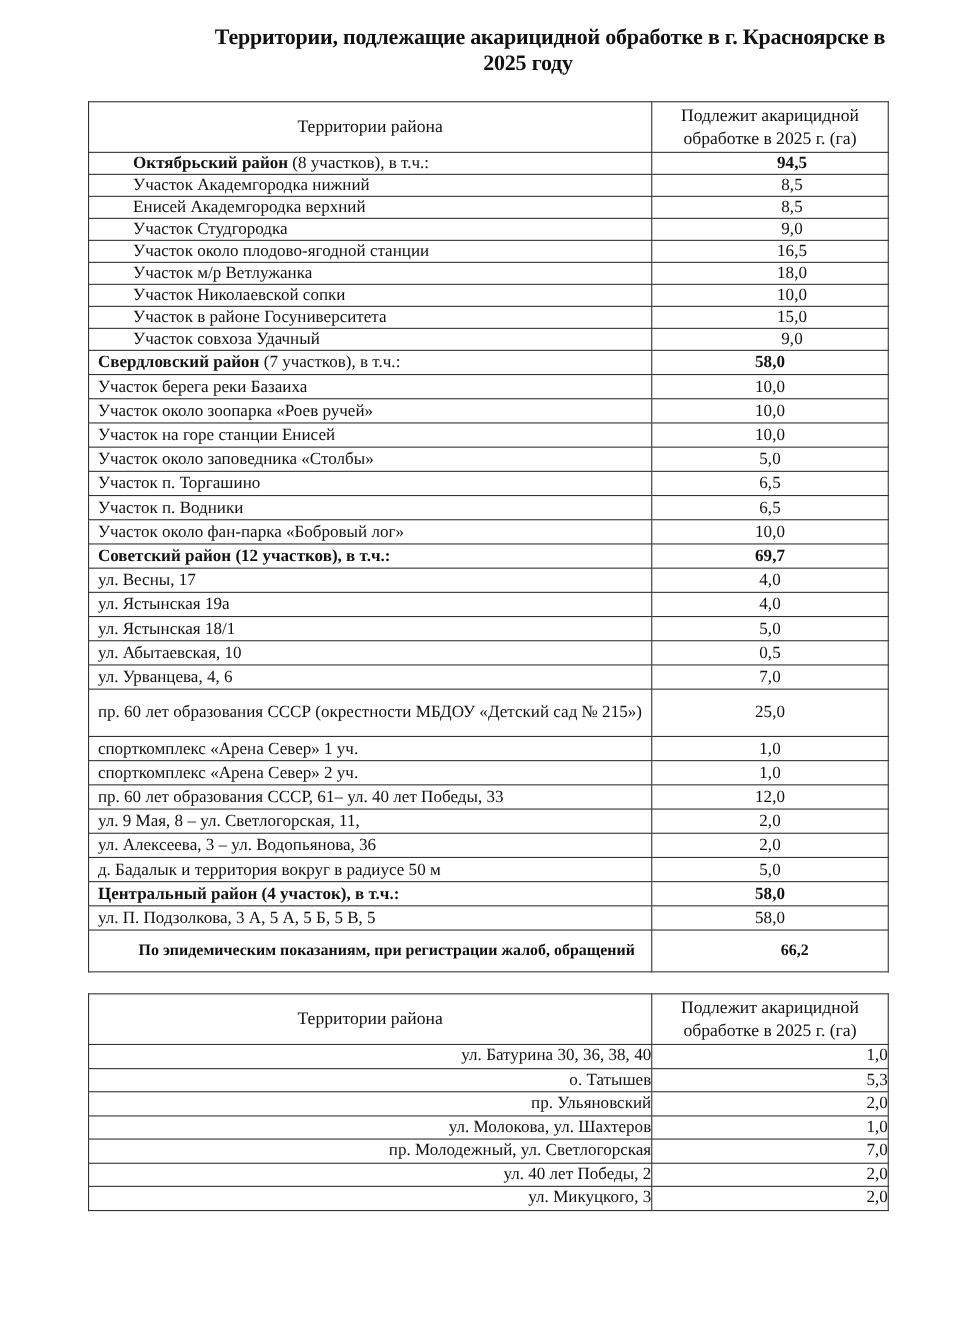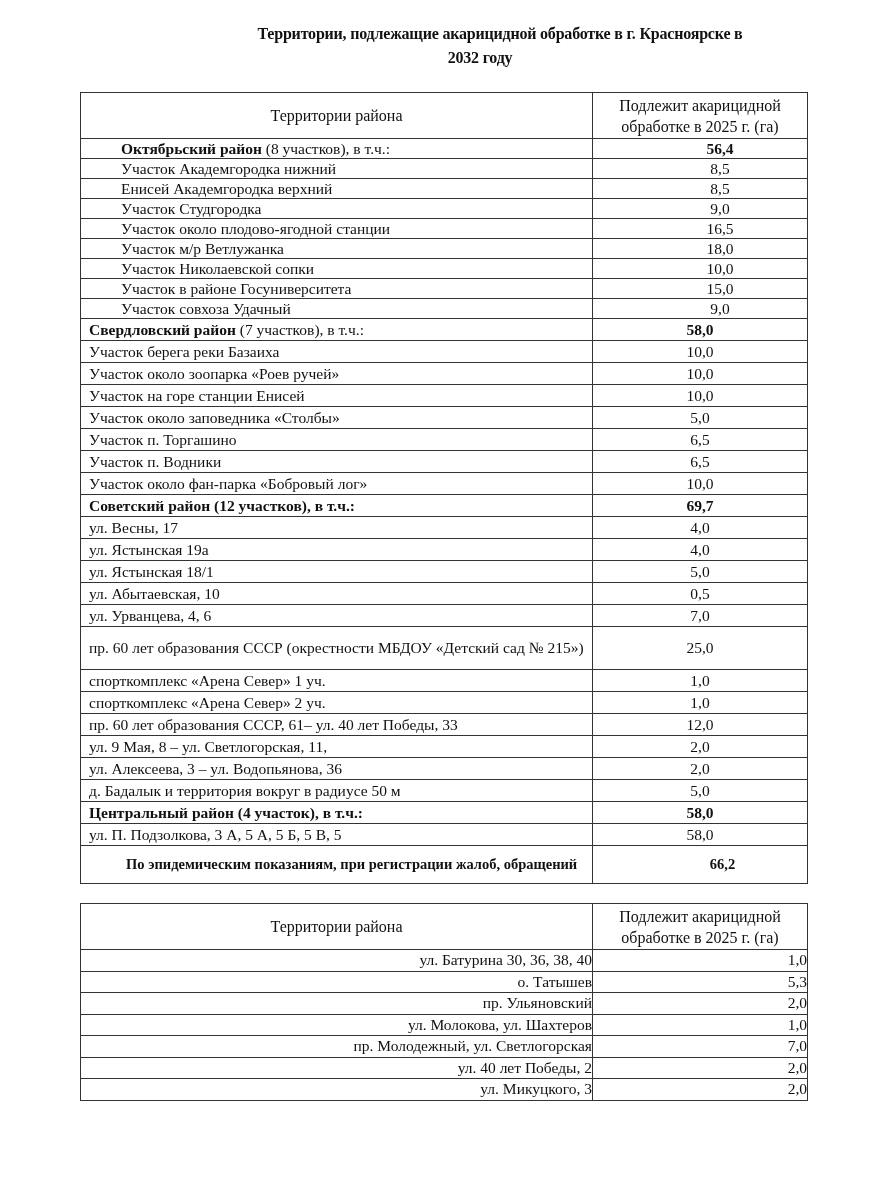--- a/index.html
+++ b/index.html
@@ -1,19 +1,19 @@
 <!DOCTYPE html>
 <html><head>
 <meta charset="utf-8">
 <style>
   html, body { margin:0; padding:0; background:#ffffff; }
   body { width:889px; height:1200px; position:relative; overflow:hidden;
          font-family:"Liberation Serif", "DejaVu Serif", serif; color:#111; }
   .title { position:absolute; left:80px; width:800px; top:22px; text-align:center;
-           font-weight:bold; font-size:16px; line-height:24px; letter-spacing:-0.2px; }
+           font-weight:bold; font-size:20px; line-height:24px; letter-spacing:-0.2px; }
   .title .l1 { display:block; padding-left:40px; }
   table { position:absolute; left:80px; width:727px; border-collapse:collapse;
           table-layout:fixed; }
   #t1 { top:92px; }
   #t2 { top:903px; }
   td, th { border:1px solid #333; padding:0 0 0 8px; font-size:15.5px;
            line-height:18px; font-weight:normal; vertical-align:middle; }
   th { text-align:center; padding:0; }
   col.c1 { width:512px; }
   col.c2 { width:215px; }
@@ -26,37 +26,37 @@
   #t2 tr.r td { height:20.5px;text-align:right; }
   tr.group td.lbl b { font-weight:bold; }
   tr.group td.v { font-weight:bold; }
   tr.bold td { font-weight:bold; }
 </style>
 </head>
 <body>
 
 <div class="title">
   <span class="l1">Территории, подлежащие акарицидной обработке в г. Красноярске в</span>
-  <span>2032 году</span>
+  <span>2025 году</span>
 </div>
 
 <table id="t1">
   <colgroup>
       <col class="c1">
       <col class="c2">
     </colgroup>
   <tbody>
       <tr class="hdr">
     <th>Территории района</th>
     <th>Подлежит акарицидной обработке в 2025 г. (га)</th>
   </tr>
 
   <tr class="r group">
     <td class="lbl"><b>Октябрьский район</b><span> (8 участков), в т.ч.:</span></td>
-    <td class="v">56,4</td>
+    <td class="v">94,5</td>
   </tr>
   <tr class="r">
         <td>Участок Академгородка нижний</td>
         <td class="v">8,5</td>
       </tr>
   <tr class="r">
         <td>Енисей Академгородка верхний</td>
         <td class="v">8,5</td>
       </tr>
   <tr class="r">

